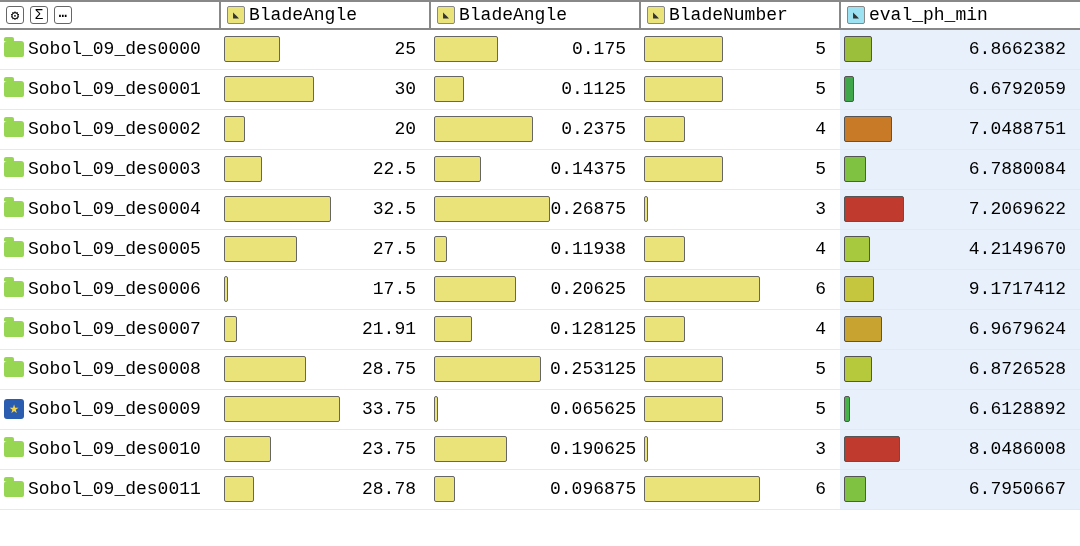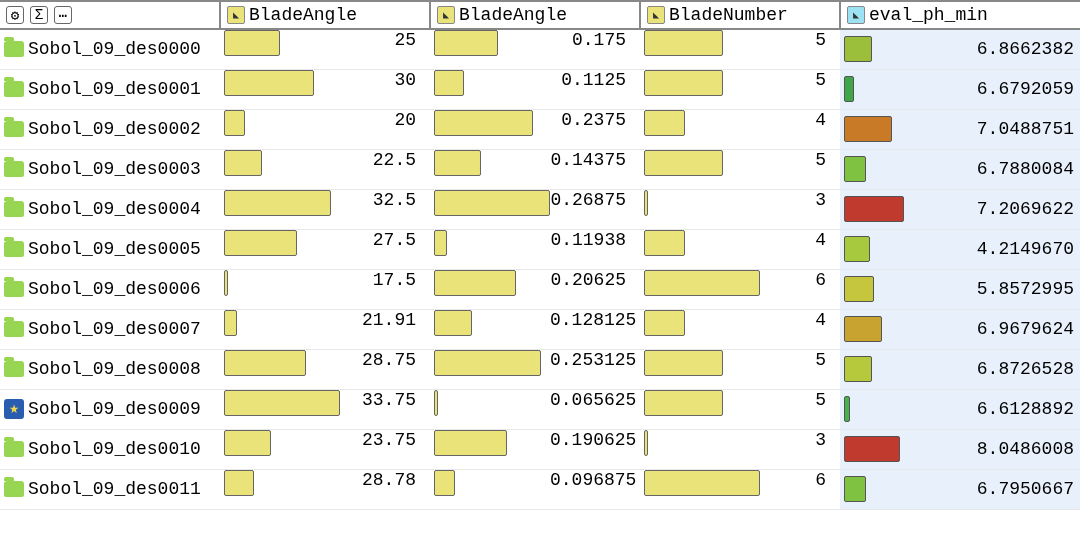--- a/index.html
+++ b/index.html
@@ -103,20 +103,21 @@
     align-items: center; justify-content: center;
     background: #2a5db0;
     border-radius: 3px;
     color: #f7d54a;
     font-size: 16px;
     line-height: 1;
   }
 
   .val-cell {
     display: flex;
+    align-items: center;
     height: 100%;
     padding-right: 8px;
   }
   .bar-wrap {
     flex: 0 0 116px;
     width: 116px;
     height: 26px;
     position: relative;
     margin-left: 4px;
   }
@@ -132,20 +133,21 @@
     flex: 1 1 auto;
     text-align: right;
     padding-right: 6px;
   }
 
   .eval-cell {
     display: flex;
     align-items: center;
     height: 100%;
     background: #e8f1fb;
+    padding-right: 8px;
     gap: 21px;
   }
   .eval-bar-wrap {
     flex: 0 0 60px;
     width: 60px;
     height: 26px;
     position: relative;
     margin-left: 4px;
   }
   .eval-bar {
@@ -473,21 +475,21 @@
               <div class="bar" style="width: 116px;"></div>
             </div>
             <div class="val-text">6</div>
           </div>
         </td>
         <td>
           <div class="eval-cell">
             <div class="eval-bar-wrap">
               <div class="eval-bar" style="width: 30px; background: rgb(197, 198, 61);"></div>
             </div>
-            <div class="val-text">5.8572995</div>
+            <div class="val-text">9.1717412</div>
           </div>
         </td>
       </tr>
       <tr>
         <td>
           <div class="row-label">
             <span class="folder"></span>
             <span>Sobol_09_des0007</span>
           </div>
         </td>

